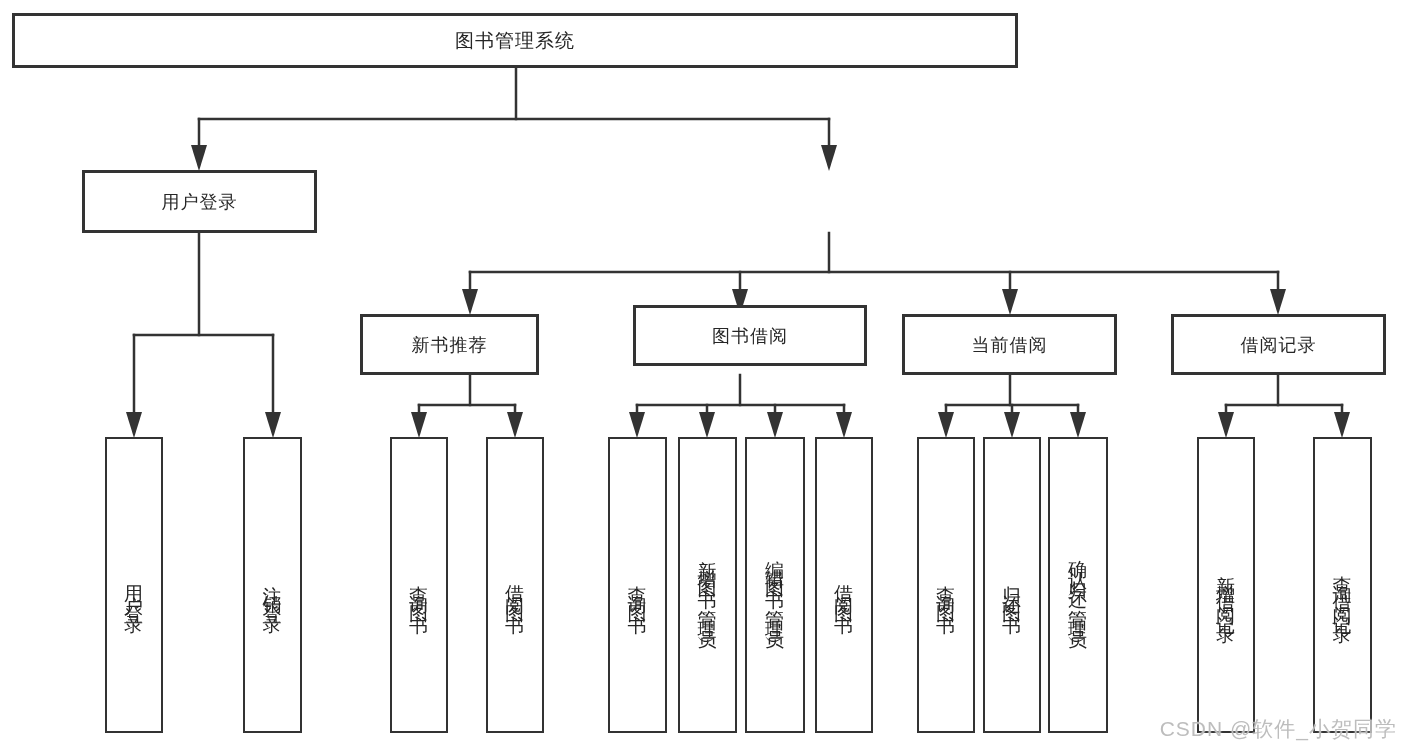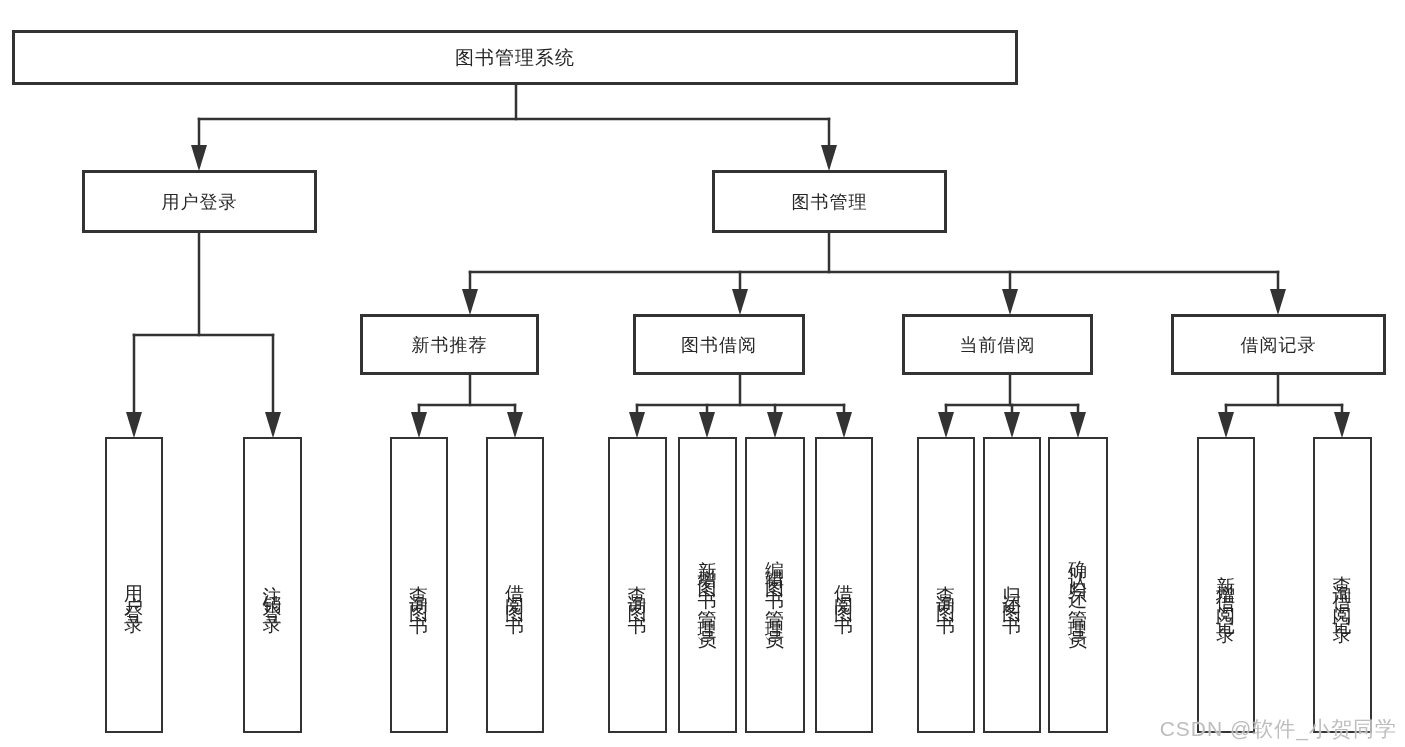--- a/index.html
+++ b/index.html
@@ -132,38 +132,35 @@
       <polygon points="767,412 783,412 775,438"></polygon>
       <polygon points="836,412 852,412 844,438"></polygon>
       <polygon points="938,412 954,412 946,438"></polygon>
       <polygon points="1004,412 1020,412 1012,438"></polygon>
       <polygon points="1070,412 1086,412 1078,438"></polygon>
       <polygon points="1218,412 1234,412 1226,438"></polygon>
       <polygon points="1334,412 1350,412 1342,438"></polygon>
     </g>
   </svg>
 
-  <div class="node hbox root" style="left:12px; top:30px; width:1006px; height:55px;">
+  <div class="node hbox root" style="left:12px; top:13px; width:1006px; height:55px;">
     <span>图书管理系统</span>
   </div>
 
   <div class="node hbox" style="left:82px; top:170px; width:235px; height:63px;">
     <span>用户登录</span>
   </div>
-  <div class="node hbox" style="left:712px; top:170px; width:235px; height:63px;">
-    <span>图书管理</span>
-  </div>
 
   <div class="node hbox" style="left:360px; top:314px; width:179px; height:61px;">
     <span>新书推荐</span>
   </div>
-  <div class="node hbox" style="left:633px; top:314px; width:172px; height:61px;">
+  <div class="node hbox" style="left:633px; top:305px; width:234px; height:61px;">
     <span>图书借阅</span>
   </div>
-  <div class="node hbox" style="left:902px; top:314px; width:191px; height:61px;">
+  <div class="node hbox" style="left:902px; top:314px; width:215px; height:61px;">
     <span>当前借阅</span>
   </div>
   <div class="node hbox" style="left:1171px; top:314px; width:215px; height:61px;text-align:center;">
     <span>借阅记录</span>
   </div>
 
   <div class="node leaf" style="left:105px; top:437px; width:58px; height:296px;">
     <span class="vtext">用户登录</span>
   </div>
   <div class="node leaf" style="left:243px; top:437px; width:59px; height:296px;">

